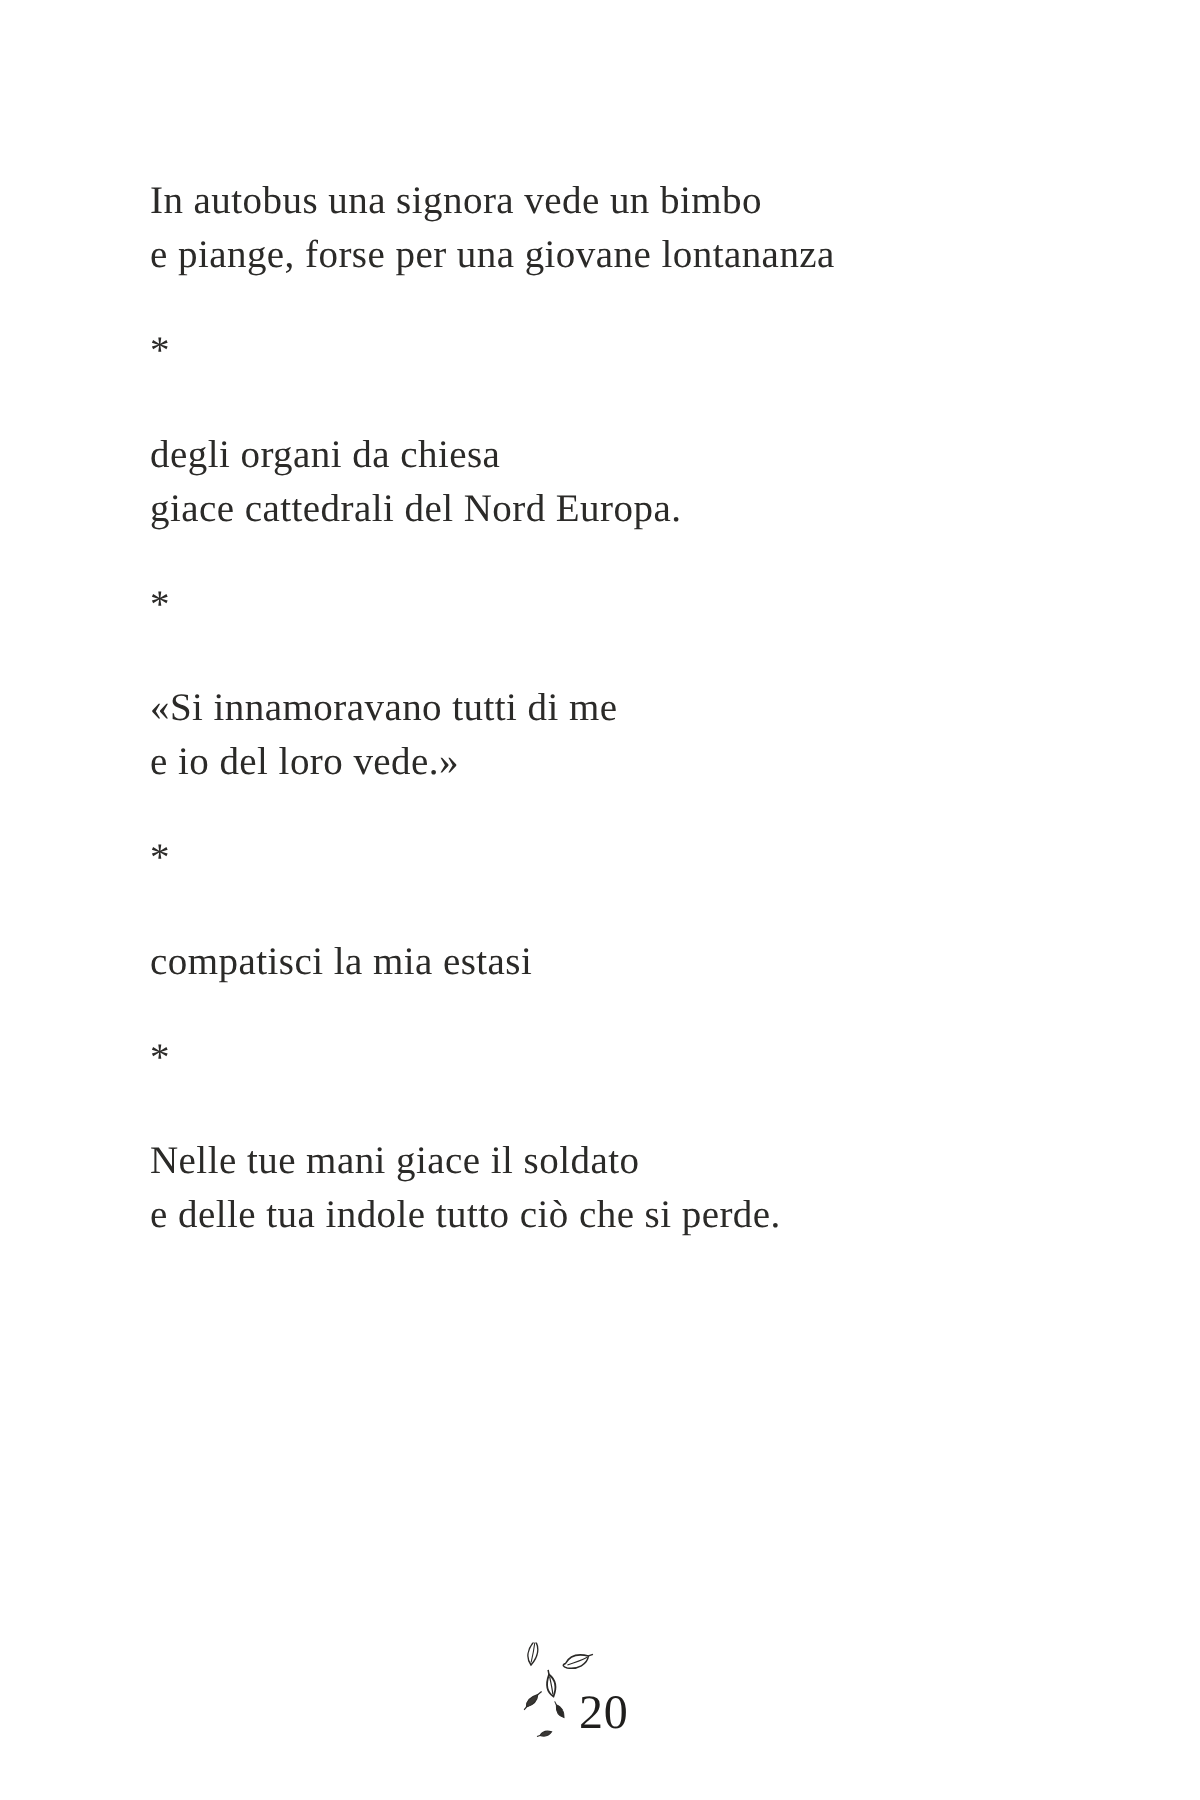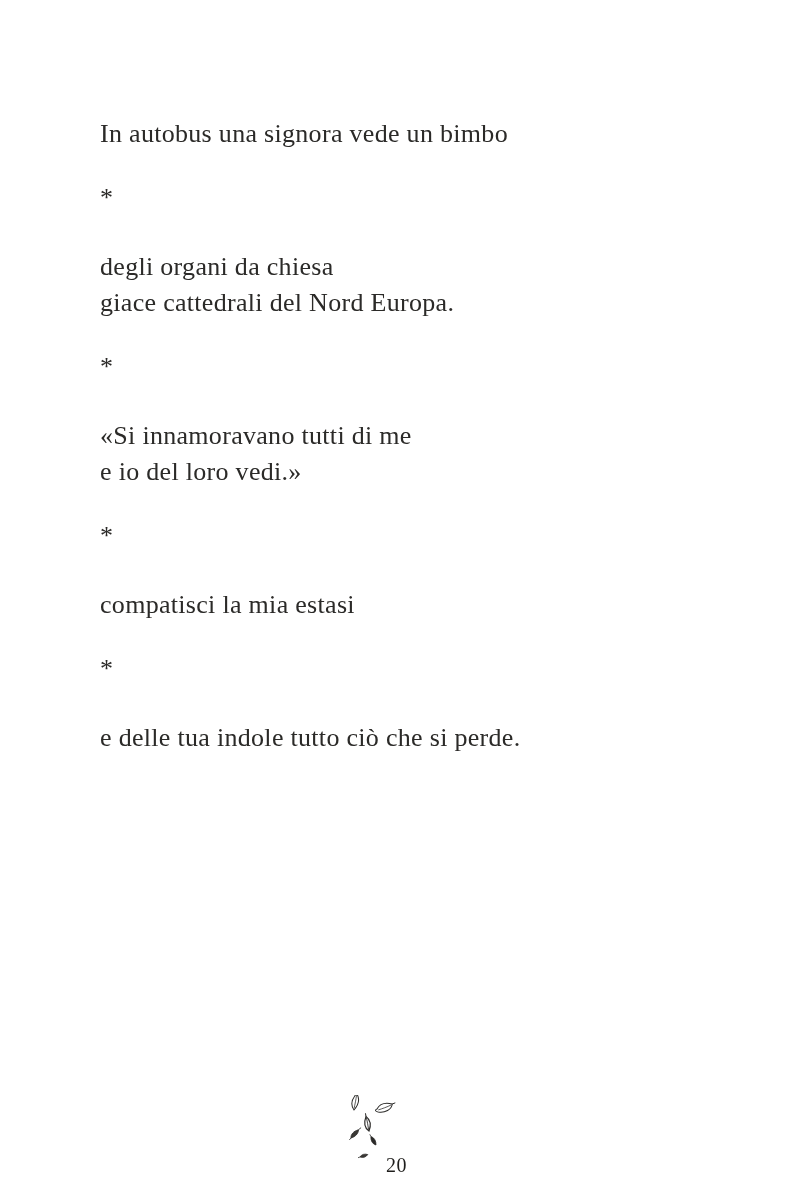--- a/index.html
+++ b/index.html
@@ -41,61 +41,62 @@
     position: absolute;
     left: 349px;
     top: 1095px;
     width: 48px;
     height: 66px;
   }
   .page-number {
     position: absolute;
     left: 386px;
     top: 1126px;
-    font-size: 20px;
+    font-size: 32px;
     line-height: 30px;
     letter-spacing: 0.5px;
     color: #1f1e1c;
-    margin-top: 24px;
   }
 </style>
 </head>
 <body>
 
 <main class="book-page">
 
   <section class="poem">
 
     <div class="stanza">
       <p class="line">In autobus una signora vede un bimbo</p>
+      <p class="line">e piange, forse per una giovane lontananza</p>
     </div>
 
     <div class="sep">*</div>
 
     <div class="stanza">
       <p class="line">degli organi da chiesa</p>
       <p class="line">giace cattedrali del Nord Europa.</p>
     </div>
 
     <div class="sep">*</div>
 
     <div class="stanza">
       <p class="line">«Si innamoravano tutti di me</p>
-      <p class="line">e io del loro vedi.»</p>
+      <p class="line">e io del loro vede.»</p>
     </div>
 
     <div class="sep">*</div>
 
     <div class="stanza">
       <p class="line">compatisci la mia estasi</p>
     </div>
 
     <div class="sep">*</div>
 
     <div class="stanza">
+      <p class="line">Nelle tue mani giace il soldato</p>
       <p class="line">e delle tua indole tutto ciò che si perde.</p>
     </div>
 
   </section>
 
   <footer class="page-footer">
 
     <svg class="leaves-ornament" viewBox="0 0 48 66" xmlns="http://www.w3.org/2000/svg">
 
       <g transform="translate(5,15) rotate(-42)" stroke="#2b2a28" fill="none" stroke-width="1">

